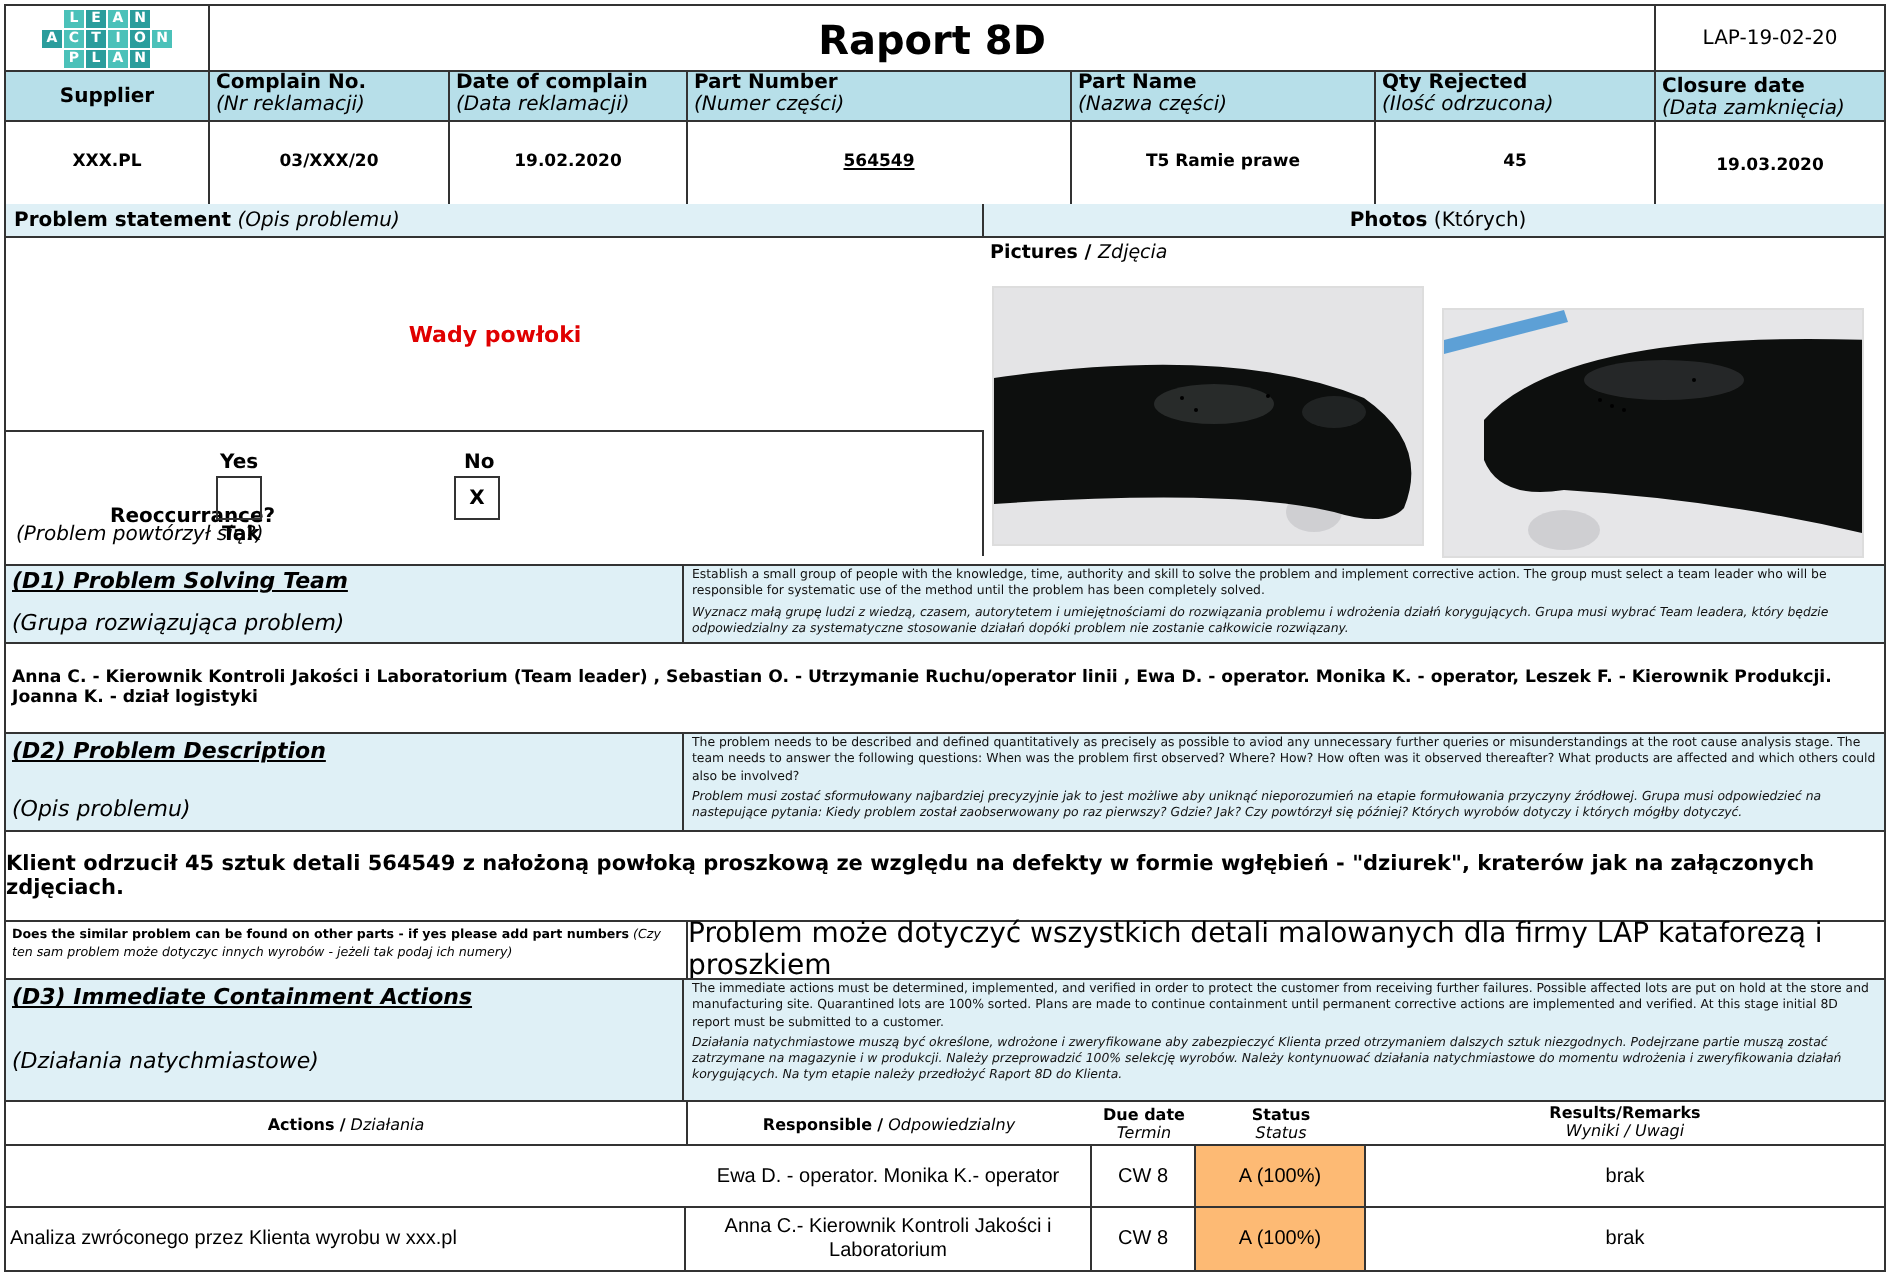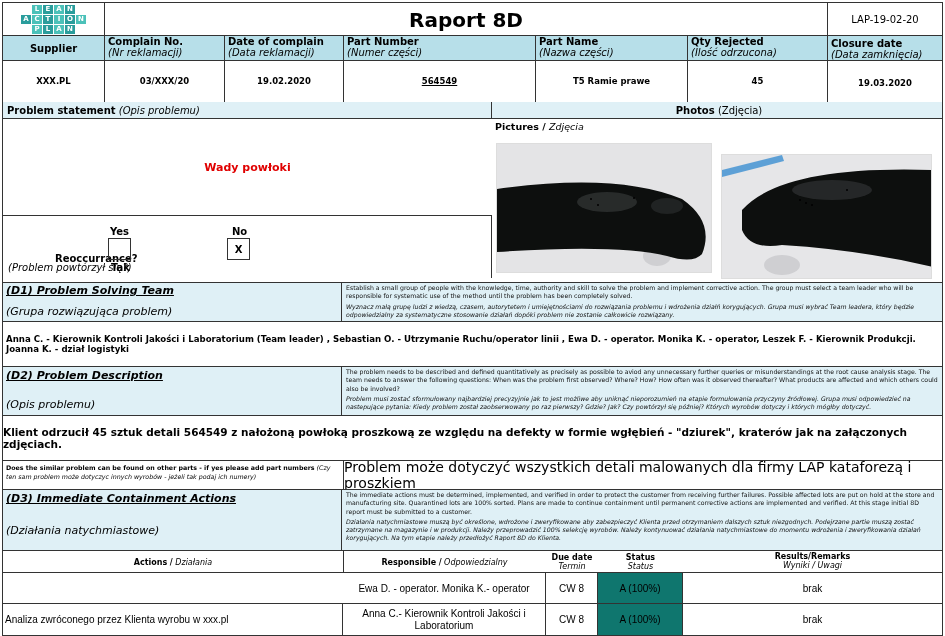--- a/index.html
+++ b/index.html
@@ -40,21 +40,21 @@
   .d-title { font-size:11px; font-weight:bold; font-style:italic; text-decoration:underline; }
   .d-sub { font-size:11px; font-style:italic; }
   .guide { font-size:6.2px; line-height:8.3px; color:#111; }
   .guide i { display:block; margin-top:2px; }
 
   .team-txt { font-size:8.6px; font-weight:bold; }
   .desc-txt { font-size:10.5px; font-weight:bold; }
 
   .tbl-hdr { font-size:8px; text-align:center; line-height:9px; }
   .tbl-cell { font-family: "Liberation Sans", sans-serif; font-size:10px; display:flex; align-items:center; }
-  .green { background:#0f766e; }
+  .green { background:#fdba74; }
 </style>
 </head>
 <body>
 
 <div class="abs b" style="left:2px;top:2px;width:941px;height:101px;"></div>
 
 <div class="abs logo br">
   <div>
     <div class="logo-row">
       <span class="logo-cell light">L</span>
@@ -117,21 +117,21 @@
 <div class="abs val-cell br" style="left:536px;width:152px;">T5 Ramie prawe</div>
 <div class="abs val-cell br" style="left:688px;width:140px;">45</div>
 <div class="abs val-cell" style="left:828px;width:114px;padding-top:4px;">19.03.2020</div>
 
 <div class="abs bl br" style="left:2px;top:103px;width:941px;height:533px;"></div>
 
 <div class="abs lblue sec-hdr bb br" style="left:3px;top:102px;width:489px;">
   <b>Problem statement</b>&nbsp;<i>(Opis problemu)</i>
 </div>
 <div class="abs lblue sec-hdr photos-hdr bb" style="left:492px;top:102px;width:450px;">
-  <b>Photos</b>&nbsp;<span>(Zdjęcia)</span>
+  <b>Photos</b>&nbsp;<span>(Których)</span>
 </div>
 
 <div class="abs" style="left:3px;top:119px;width:489px;height:96px;display:flex;align-items:center;justify-content:center;">
   <span class="wady">Wady powłoki</span>
 </div>
 
 <div class="abs bt br" style="left:3px;top:215px;width:489px;height:63px;">
   <div class="abs lbl-b" style="left:16px;top:37px;padding-left:36px;">Reoccurrance?</div>
   <div class="abs tiny-i" style="left:5px;top:46px;">(Problem powtórzył się?)</div>
   <div class="abs lbl-b" style="left:107px;top:10px;">Yes</div>

